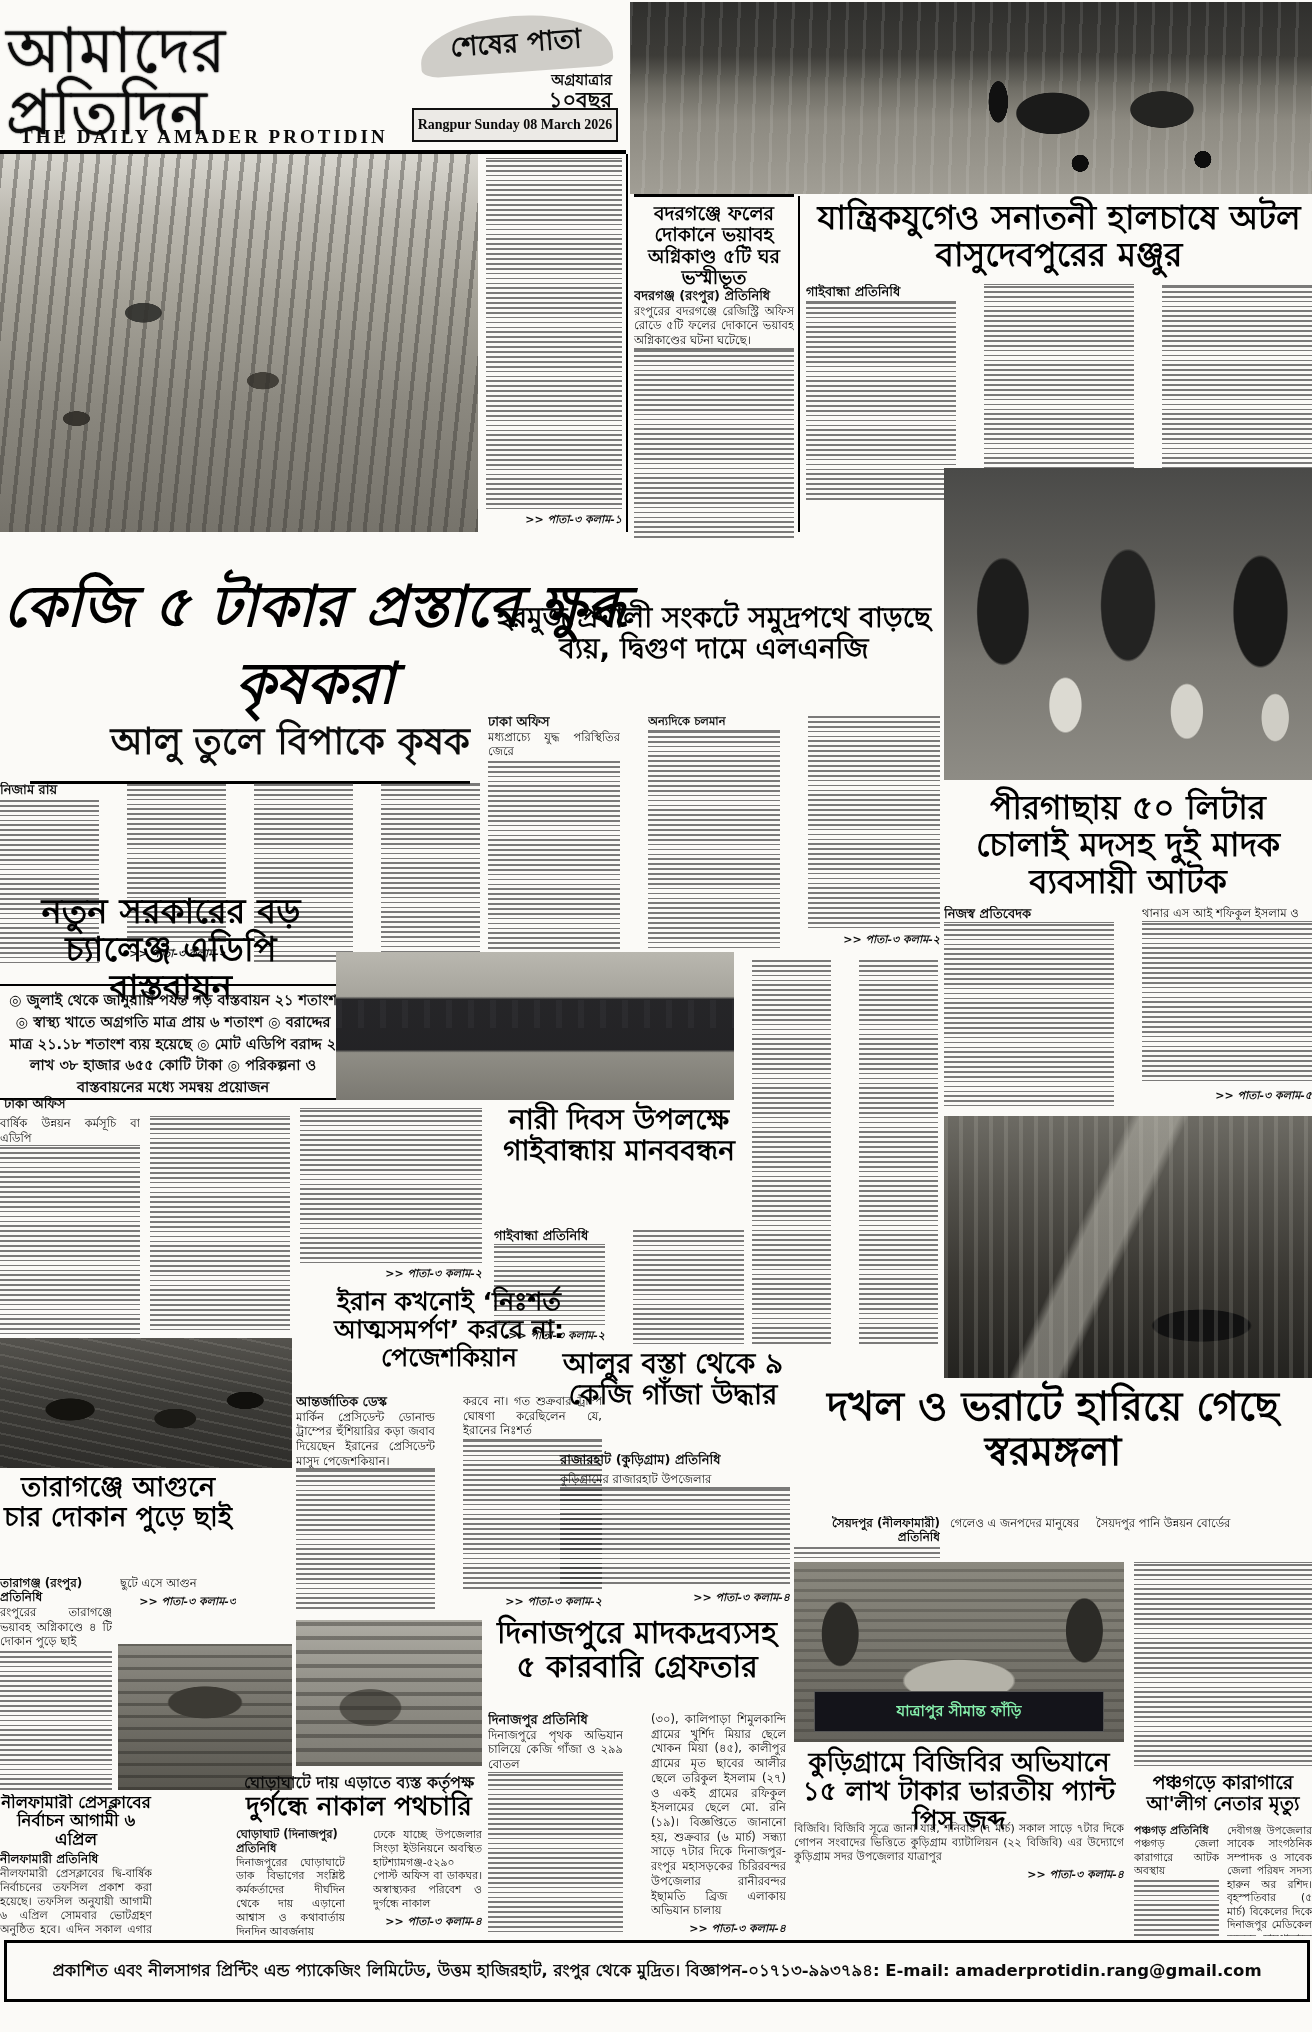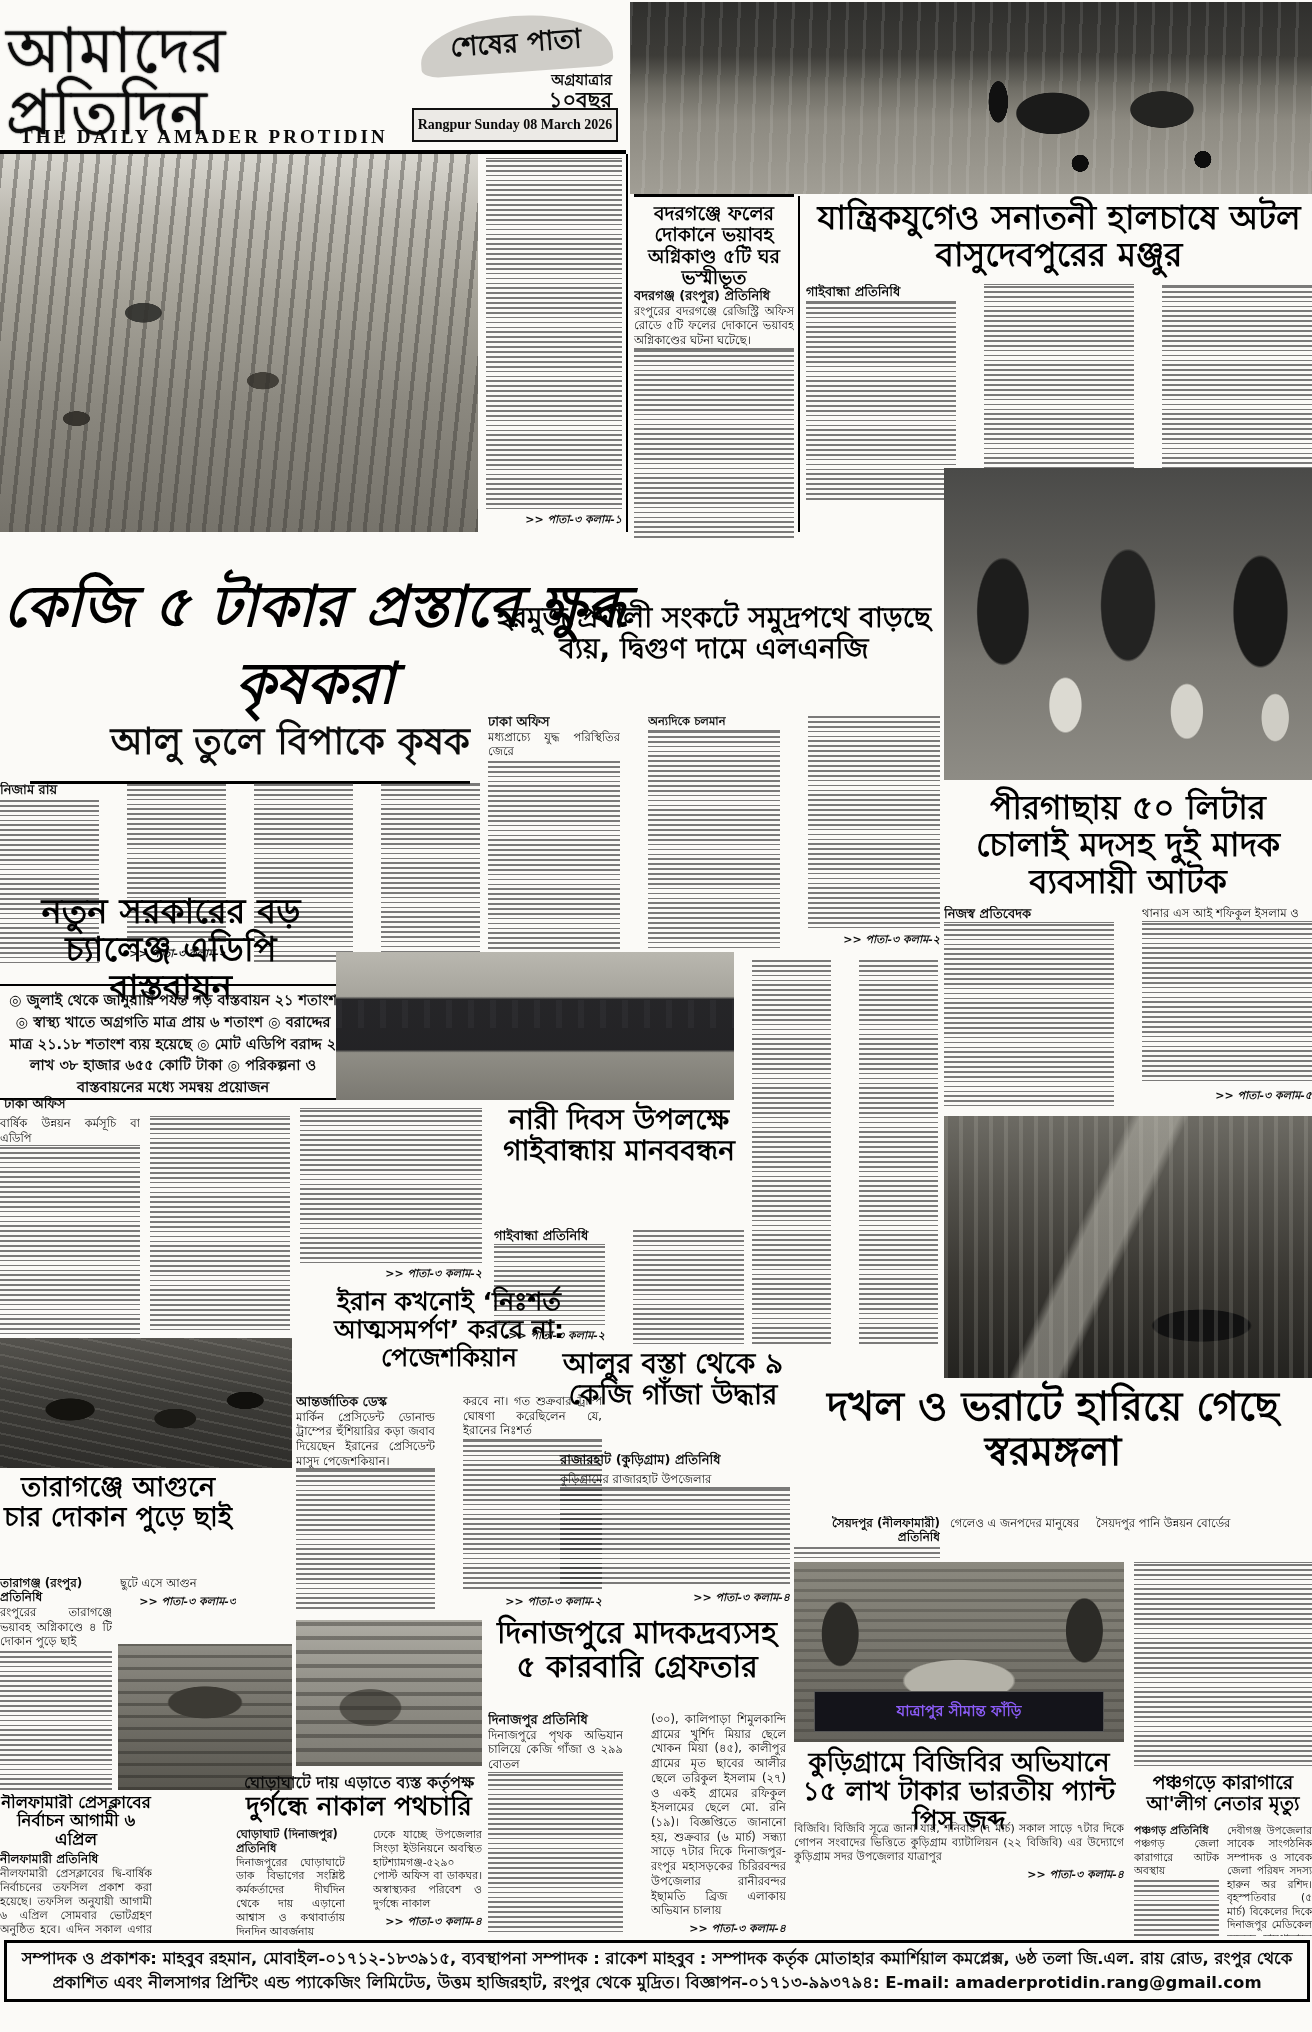--- a/index.html
+++ b/index.html
@@ -12,21 +12,21 @@
   .tx{font-size:11.5px;line-height:1.28;text-align:justify;}
   .jump{font-weight:800;font-size:11px;text-align:right;font-style:italic;margin-top:2px;}
   .col{display:flex;flex-direction:column;overflow:hidden;}
   .cols{display:flex;gap:28px;align-items:stretch;}
   .cols>.col{flex:1;}
   .fill{flex:1 1 auto;min-height:14px;opacity:.62;
         background-image:repeating-linear-gradient(to bottom,#2c2c2c 0px,#2c2c2c 1.7px,transparent 1.7px,transparent 4.9px);
         background-position:0 2px;}
   .photo{background:#9a988f;overflow:hidden;}
   .rule{background:#000;}
-  .caption-band{position:absolute;left:6%;right:6%;bottom:10px;background:#14141a;color:#8b5cf6;
+  .caption-band{position:absolute;left:6%;right:6%;bottom:10px;background:#14141a;color:#86efac;
         font-weight:800;font-size:15px;text-align:center;padding:7px 0;border:1px solid #555;}
   .datebox{border:2px solid #111;background:#eceae6;font-weight:800;font-size:14px;
         display:flex;align-items:center;justify-content:center;font-family:"Liberation Serif",serif;}
   .badge-arc{background:#cfcdc8;border-radius:100% 100% 20% 20% / 150% 150% 30% 30%;
         display:flex;align-items:center;justify-content:center;transform:rotate(-4deg);
         font-weight:800;font-size:27px;}
   .mast-logo{font-weight:400;font-size:62px;text-align:left;line-height:1.0;
         text-shadow:0 0 1px #000,0 0 2px #000;letter-spacing:1px;}
   .mast-en{font-family:"Liberation Serif",serif;font-weight:800;font-size:19px;letter-spacing:3px;text-align:left;}
   .bullets{border-top:2px solid #000;border-bottom:2px solid #000;font-weight:800;font-size:14.5px;
@@ -338,17 +338,16 @@
       <div class="tx" style="font-size:10.5px;">পঞ্চগড় জেলা কারাগারে আটক অবস্থায়</div>
       <div class="fill"></div>
     </div>
     <div class="col">
       <div class="tx" style="font-size:10.5px;">দেবীগঞ্জ উপজেলার সাবেক সাংগঠনিক সম্পাদক ও সাবেক জেলা পরিষদ সদস্য হারুন অর রশিদ। বৃহস্পতিবার (৫ মার্চ) বিকেলের দিকে দিনাজপুর মেডিকেল কলেজ হাসপাতালে চিকিৎসাধীন অবস্থায় মারা যান তিনি। হারুন অর রশিদ আগে থেকেই কারা</div>
 
     </div>
   </div>
 
   <div class="abs footer-box" style="left:4px;top:1940px;width:1300px;height:56px;">
-    <div class="l">সম্পাদক ও প্রকাশক: মাহবুব রহমান, মোবাইল-০১৭১২-১৮৩৯১৫, ব্যবস্থাপনা সম্পাদক : রাকেশ মাহবুব : সম্পাদক কর্তৃক মোতাহার কমার্শিয়াল কমপ্লেক্স, ৬ষ্ঠ তলা জি.এল. রায় রোড, রংপুর থেকে</div>
     <div class="l">প্রকাশিত এবং নীলসাগর প্রিন্টিং এন্ড প্যাকেজিং লিমিটেড, উত্তম হাজিরহাট, রংপুর থেকে মুদ্রিত। বিজ্ঞাপন-০১৭১৩-৯৯৩৭৯৪:  E-mail: amaderprotidin.rang@gmail.com</div>
   </div>
 
 </div>
 
 </body></html>

